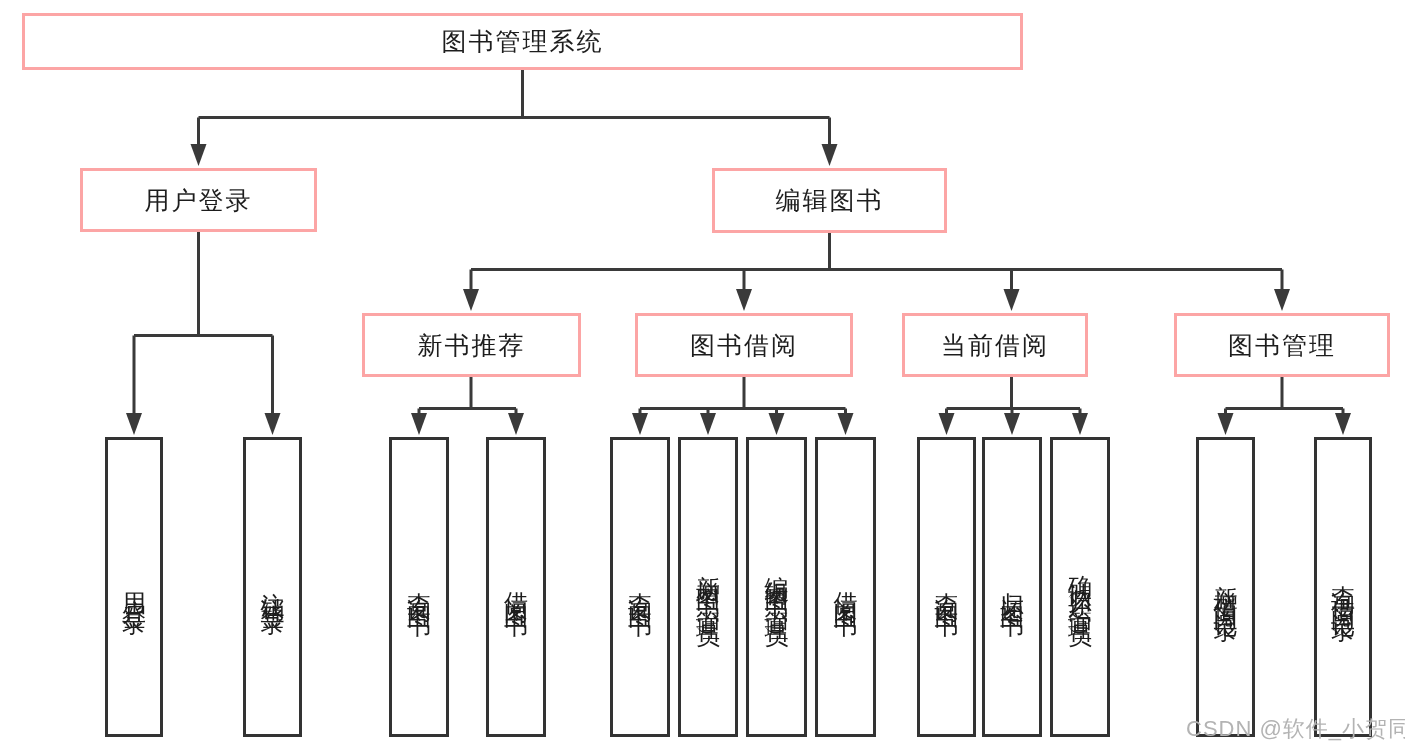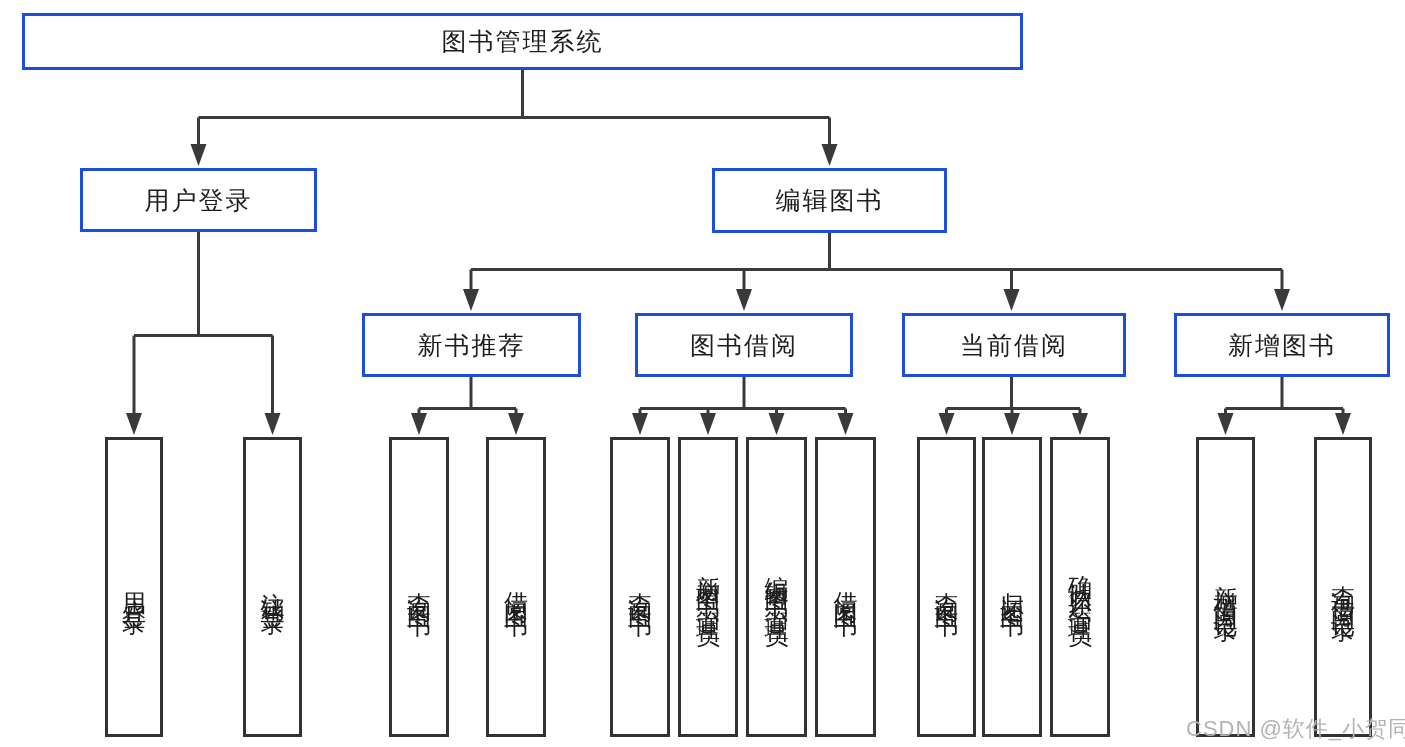--- a/index.html
+++ b/index.html
@@ -22,21 +22,21 @@
     stroke: #3a3a3a;
     stroke-width: 3;
     fill: none;
   }
   .connectors polygon {
     fill: #3a3a3a;
     stroke: none;
   }
   .box {
     position: absolute;
-    border: 3px solid #1d4ed8;
+    border: 3px solid #fca5a5;
     background: #ffffff;
     color: #1d1d1d;
     display: flex;
     align-items: center;
     justify-content: center;
     font-size: 25px;
     letter-spacing: 2px;
     white-space: nowrap;
   }
   .vbox {
@@ -112,22 +112,22 @@
     </g>
   </svg>
 
   <div class="box" style="left:22px; top:13px; width:1001px; height:57px;">图书管理系统</div>
 
   <div class="box" style="left:80px; top:168px; width:237px; height:64px;">用户登录</div>
   <div class="box" style="left:712px; top:168px; width:235px; height:65px;">编辑图书</div>
 
   <div class="box" style="left:362px; top:313px; width:219px; height:64px;">新书推荐</div>
   <div class="box" style="left:635px; top:313px; width:218px; height:64px;">图书借阅</div>
-  <div class="box" style="left:902px; top:313px; width:224px; height:64px;">当前借阅</div>
-  <div class="box" style="left:1174px; top:313px; width:216px; height:64px;">新增图书</div>
+  <div class="box" style="left:902px; top:313px; width:186px; height:64px;">当前借阅</div>
+  <div class="box" style="left:1174px; top:313px; width:216px; height:64px;">图书管理</div>
 
   <div class="vbox" style="left:105px; top:437px; width:58px; height:300px;">用户登录</div>
   <div class="vbox" style="left:243px; top:437px; width:59px; height:300px;">注销登录</div>
 
   <div class="vbox" style="left:389px; top:437px; width:60px; height:300px;">查询图书</div>
   <div class="vbox" style="left:486px; top:437px; width:60px; height:300px;">借阅图书</div>
 
   <div class="vbox" style="left:610px; top:437px; width:60px; height:300px;">查询图书</div>
   <div class="vbox" style="left:678px; top:437px; width:60px; height:300px;">新增图书（管理员）</div>
   <div class="vbox" style="left:746px; top:437px; width:61px; height:300px;">编辑图书（管理员）</div>

